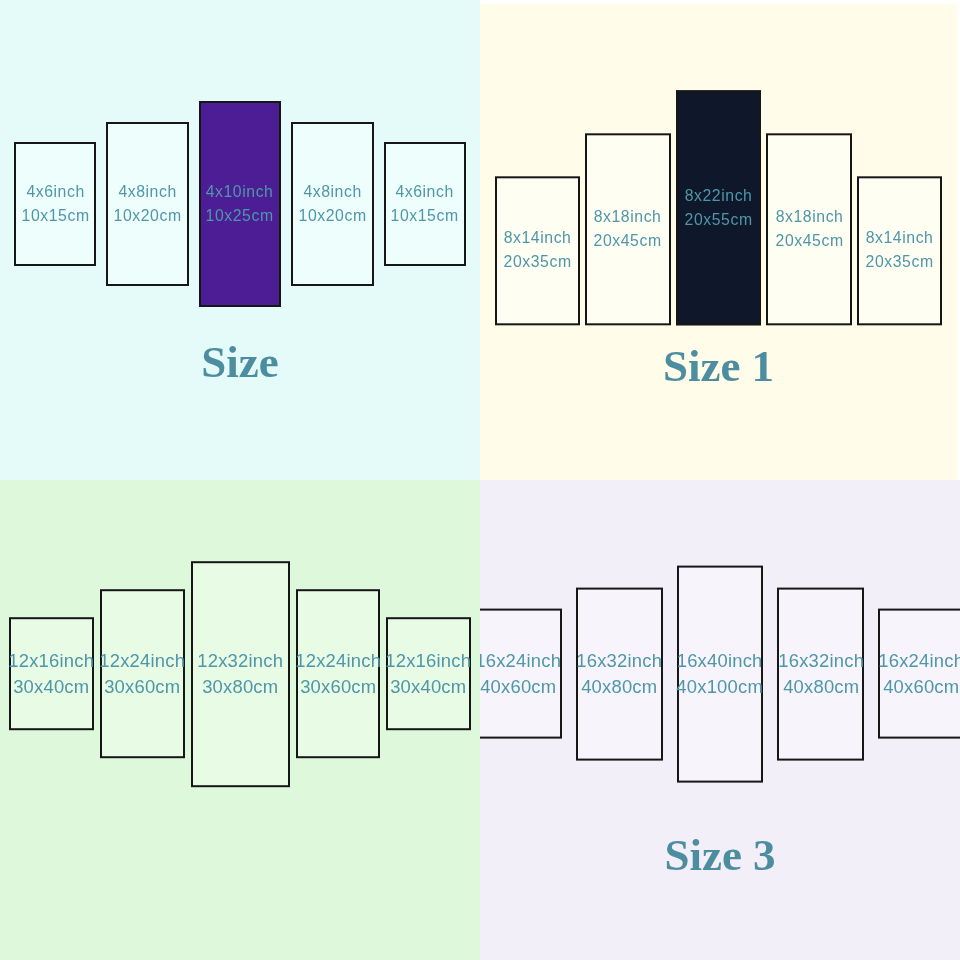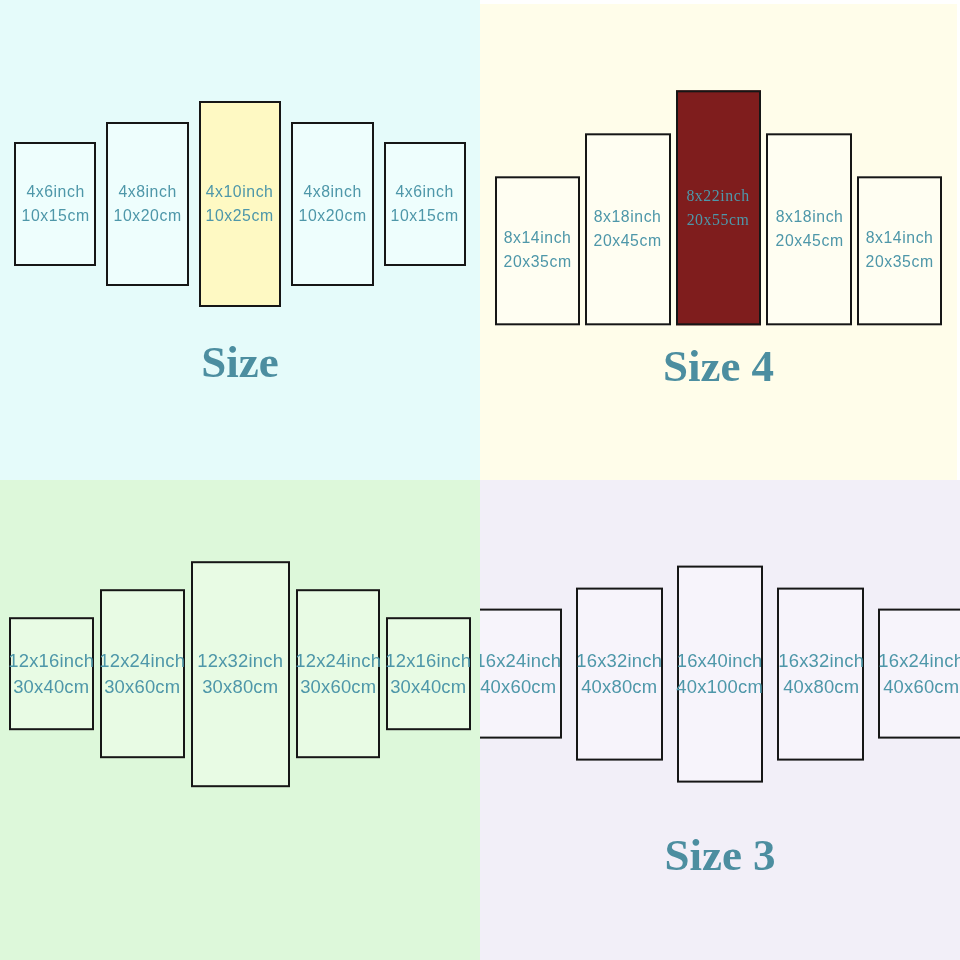--- a/index.html
+++ b/index.html
@@ -69,21 +69,21 @@
           <span class="line">4x6inch</span>
           <span class="line">10x15cm</span>
         </div>
       </div>
       <div class="panel" style="width: 82.4px; height: 164.8px; background: rgb(238, 254, 253); border-color: rgb(22, 22, 22);">
         <div class="panel-label">
           <span class="line">4x8inch</span>
           <span class="line">10x20cm</span>
         </div>
       </div>
-      <div class="panel" style="width: 82.4px; height: 206px; background: #fef9c3; border-color: rgb(22, 22, 22);">
+      <div class="panel" style="width: 82.4px; height: 206px; background: #4c1d95; border-color: rgb(22, 22, 22);">
         <div class="panel-label">
           <span class="line">4x10inch</span>
           <span class="line">10x25cm</span>
         </div>
       </div>
       <div class="panel" style="width: 82.4px; height: 164.8px; background: rgb(238, 254, 253); border-color: rgb(22, 22, 22);">
         <div class="panel-label">
           <span class="line">4x8inch</span>
           <span class="line">10x20cm</span>
         </div>
@@ -105,40 +105,40 @@
           <span class="line">8x14inch</span>
           <span class="line">20x35cm</span>
         </div>
       </div>
       <div class="panel" style="width: 85.6px; height: 192.6px; background: rgb(255, 254, 242); border-color: rgb(22, 22, 22);">
         <div class="panel-label">
           <span class="line">8x18inch</span>
           <span class="line">20x45cm</span>
         </div>
       </div>
-      <div class="panel" style="width: 85.6px; height: 235.4px; background: #7f1d1d; border-color: rgb(22, 22, 22); font-family: Liberation Serif, serif;">
+      <div class="panel" style="width: 85.6px; height: 235.4px; background: #0f172a; border-color: rgb(22, 22, 22);">
         <div class="panel-label">
           <span class="line">8x22inch</span>
           <span class="line">20x55cm</span>
         </div>
       </div>
       <div class="panel" style="width: 85.6px; height: 192.6px; background: rgb(255, 254, 242); border-color: rgb(22, 22, 22);">
         <div class="panel-label">
           <span class="line">8x18inch</span>
           <span class="line">20x45cm</span>
         </div>
       </div>
       <div class="panel" style="width: 85.6px; height: 149.8px; background: rgb(255, 254, 242); border-color: rgb(22, 22, 22);">
         <div class="panel-label">
           <span class="line">8x14inch</span>
           <span class="line">20x35cm</span>
         </div>
       </div>
     </div>
-    <div class="quadrant-title">Size 4</div>
+    <div class="quadrant-title">Size 1</div>
   </div>
 
   <div class="quadrant quadrant--bottom" style="background: rgb(221, 248, 218);">
     <div class="panels-row" style="gap: 6px;">
       <div class="panel" style="width: 84.6px; height: 112.8px; background: rgb(232, 251, 228); border-color: rgb(22, 22, 22);">
         <div class="panel-label">
           <span class="line">12x16inch</span>
           <span class="line">30x40cm</span>
         </div>
       </div>

